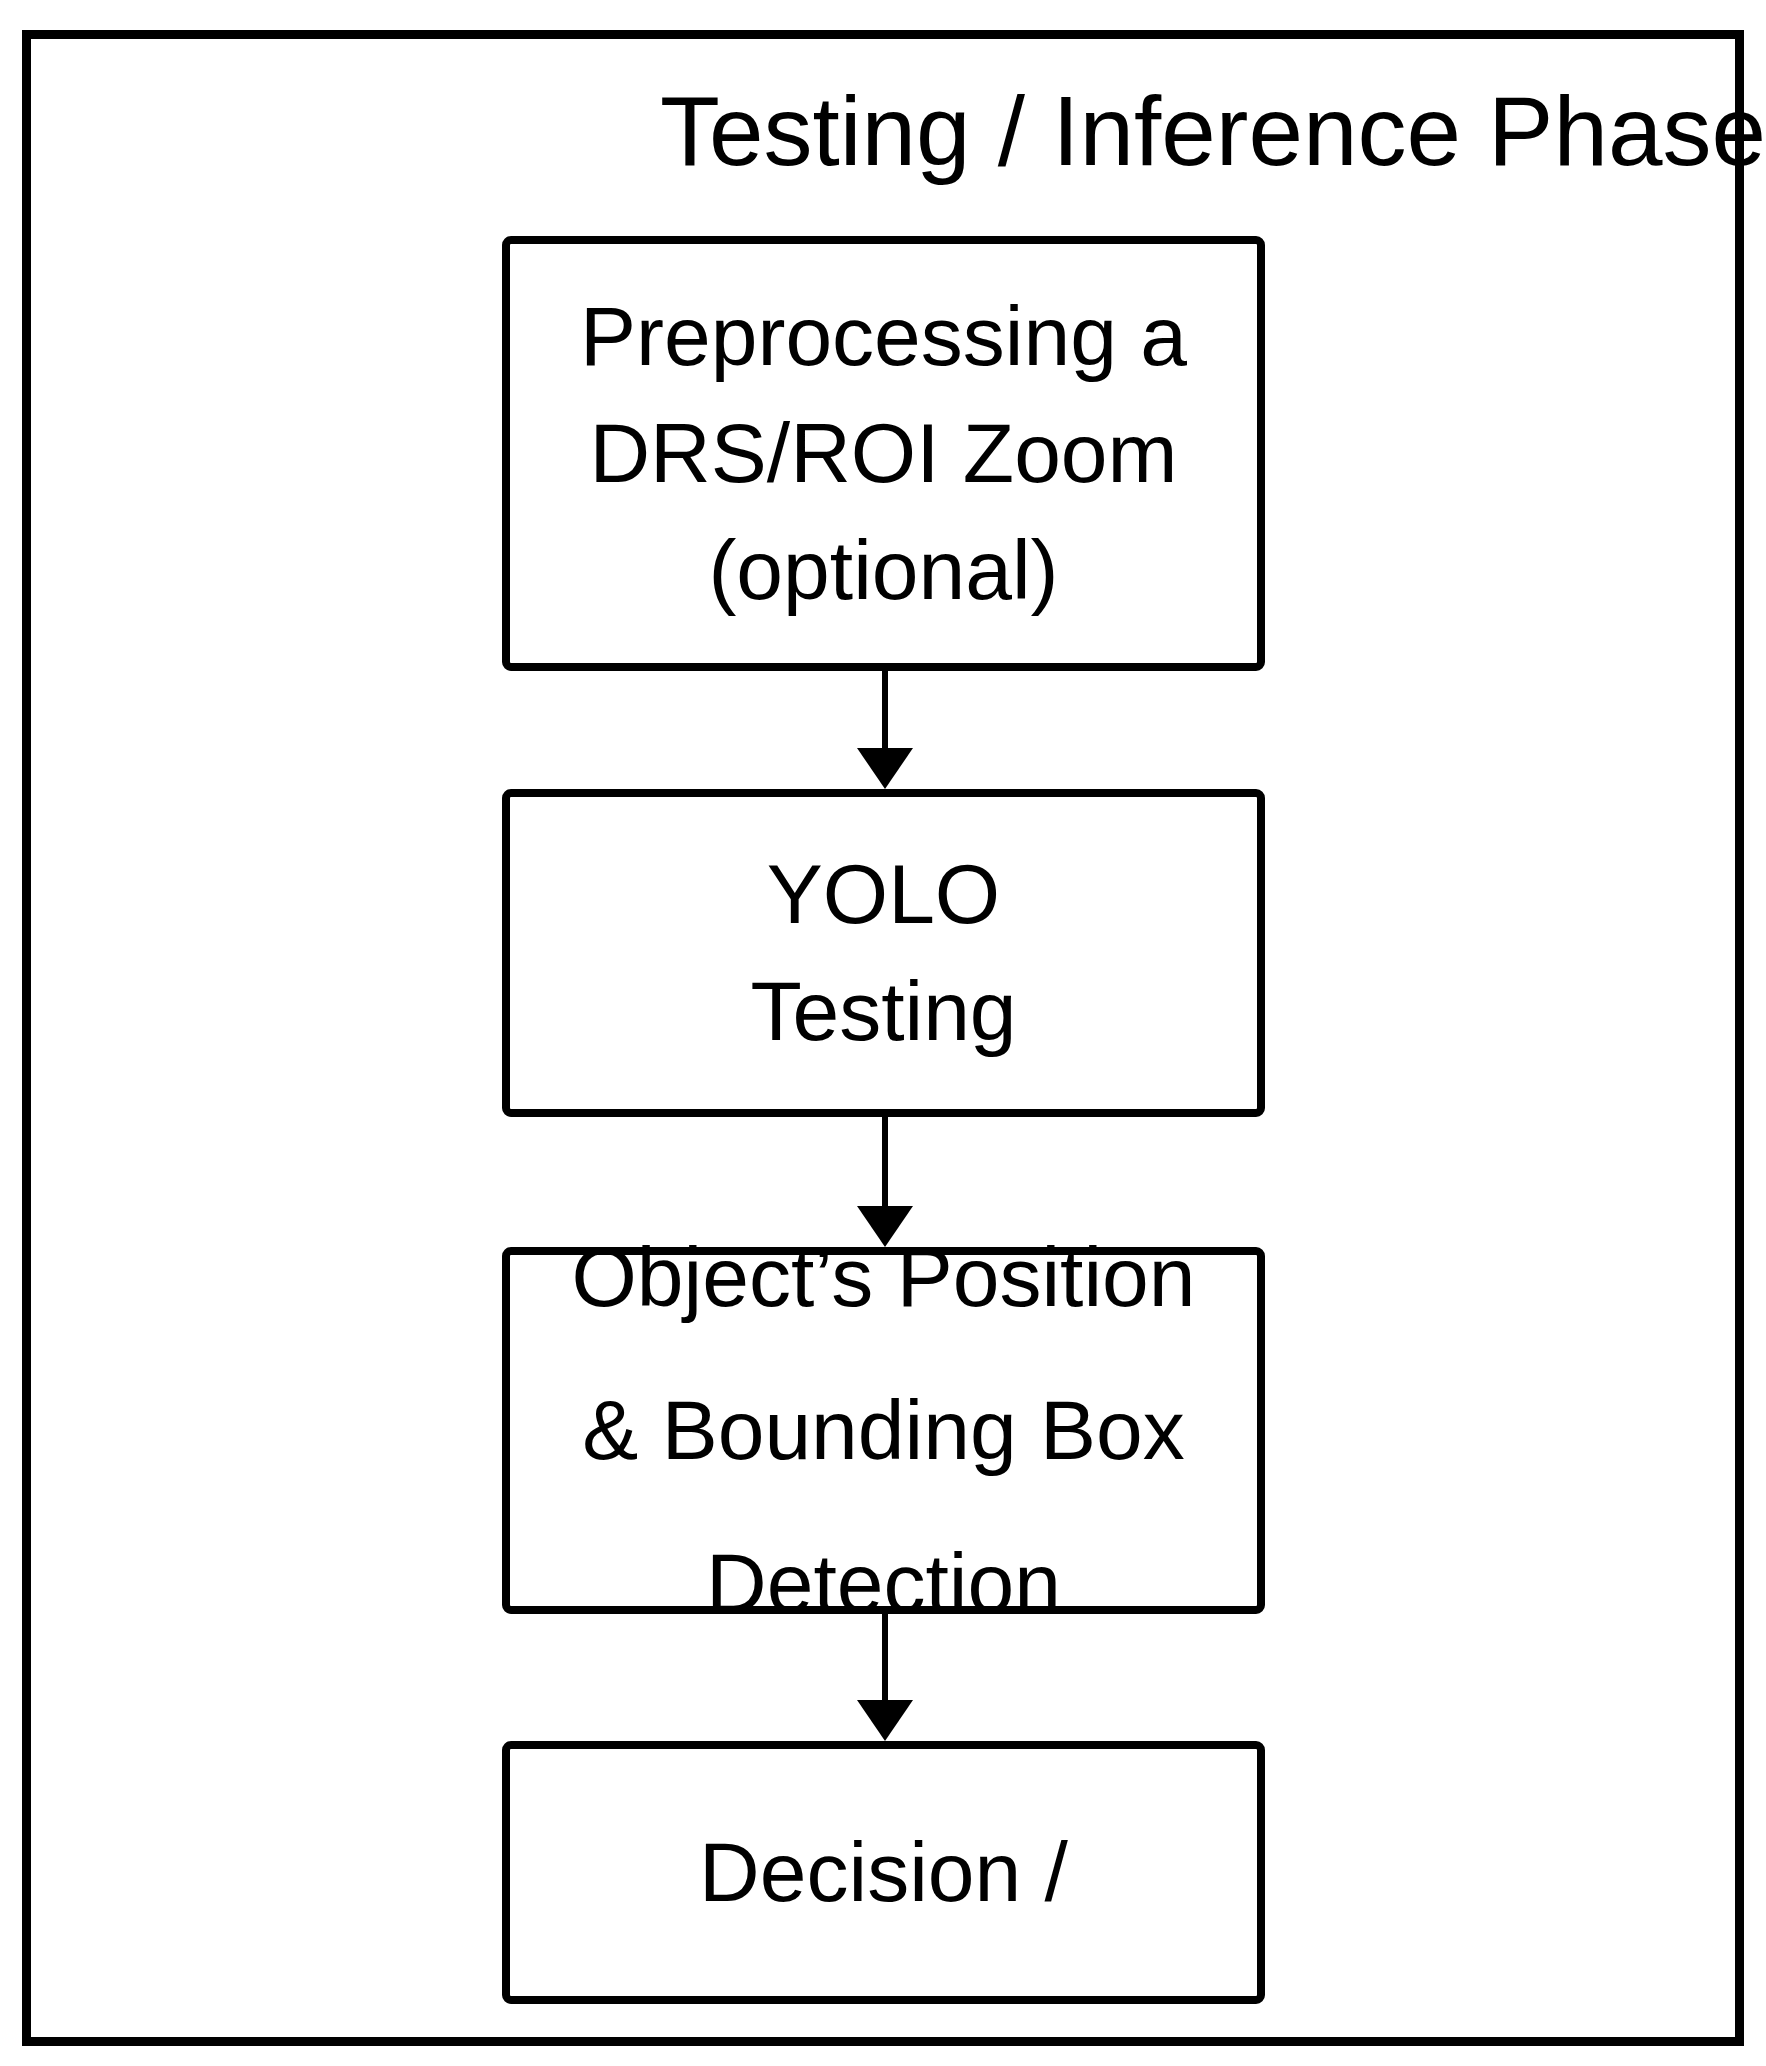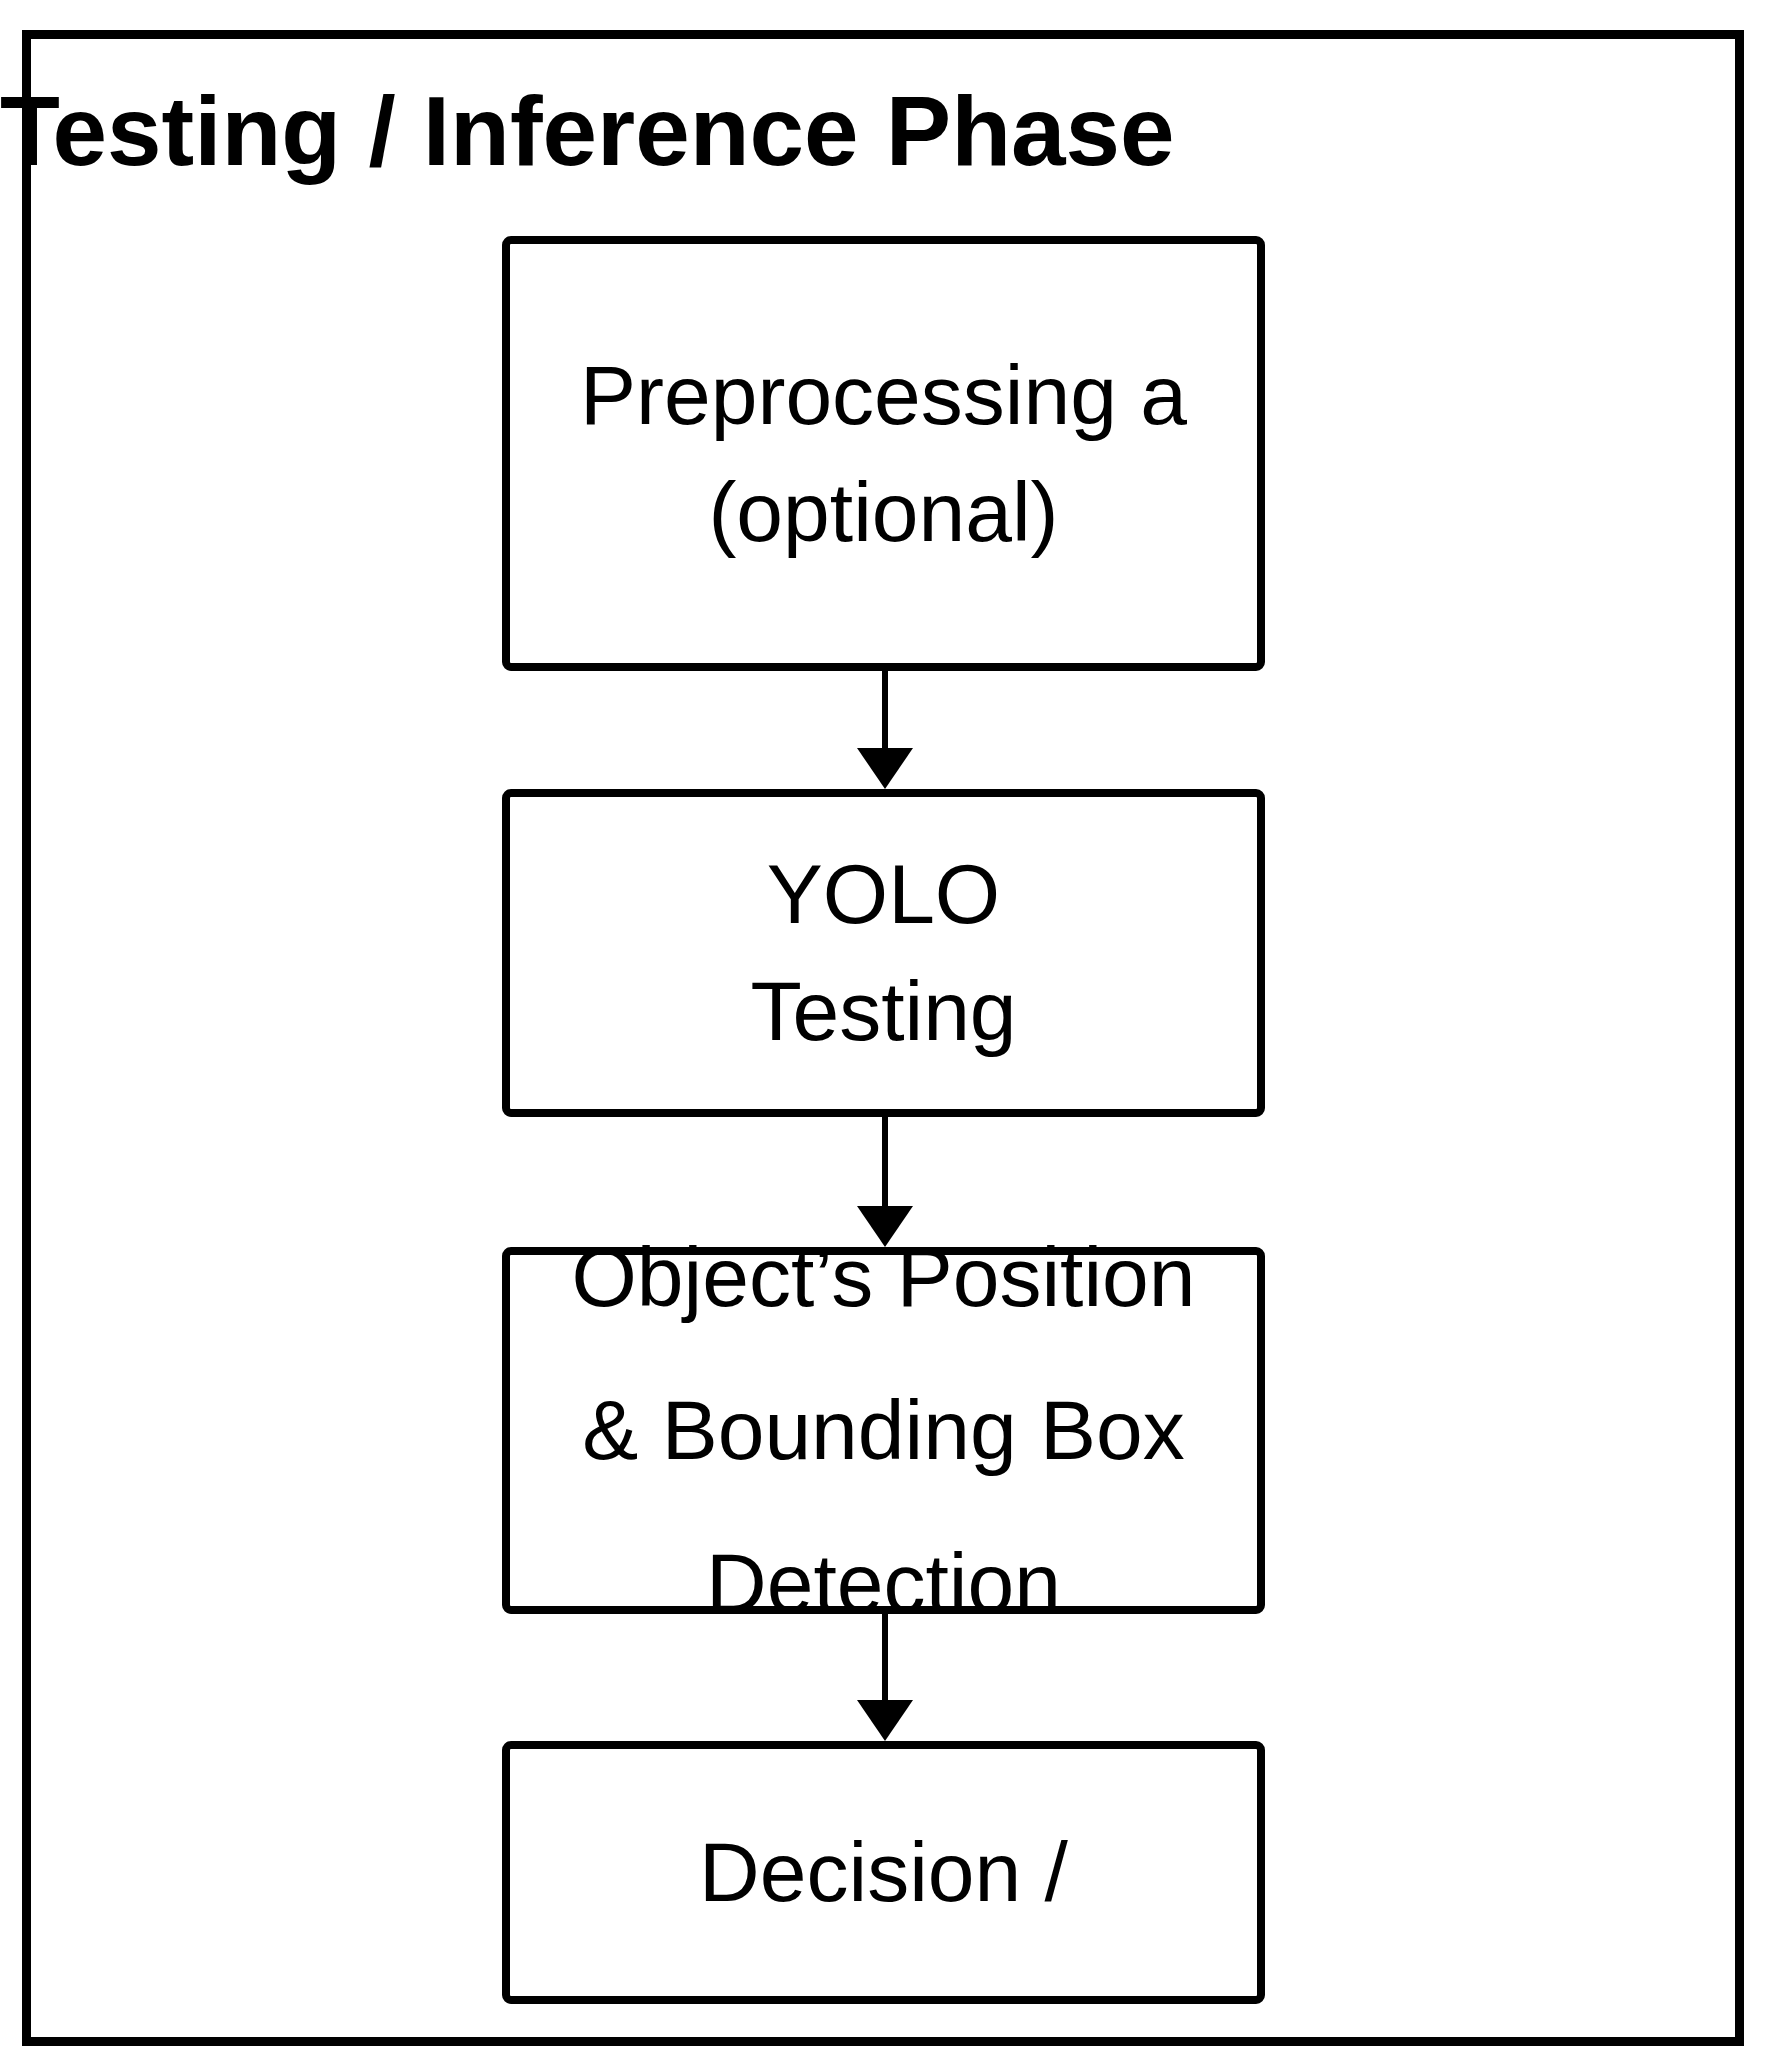--- a/index.html
+++ b/index.html
@@ -29,26 +29,25 @@
     height: 2016px;
     box-sizing: border-box;
     border: 9.6px solid var(--stroke);
     background: var(--bg);
   }
   .diagram-title {
     position: absolute;
     top: 70px;
     left: 0;
     width: 100%;
-    text-align: left;
+    text-align: right;
     font-size: 98px;
     line-height: 1.25;
     white-space: nowrap;
     color: var(--text);
-    font-weight: bold;
   }
   .node {
     position: absolute;
     left: 502px;
     width: 763px;
     box-sizing: border-box;
     border: 8.1px solid var(--stroke);
     border-radius: 9px;
     background: var(--bg);
     display: flex;
@@ -97,20 +96,21 @@
 <body>
 
 <div class="canvas">
 
   <div class="outer-border"></div>
 
   <div class="diagram-title">Testing / Inference Phase</div>
 
   <div class="node node-1">
     <div class="line">Preprocessing a</div>
+    <div class="line">DRS/ROI Zoom</div>
     <div class="line">(optional)</div>
   </div>
 
   <div class="arrow arrow-1">
     <div class="shaft"></div>
     <div class="head"></div>
   </div>
 
   <div class="node node-2">
     <div class="line">YOLO</div>

